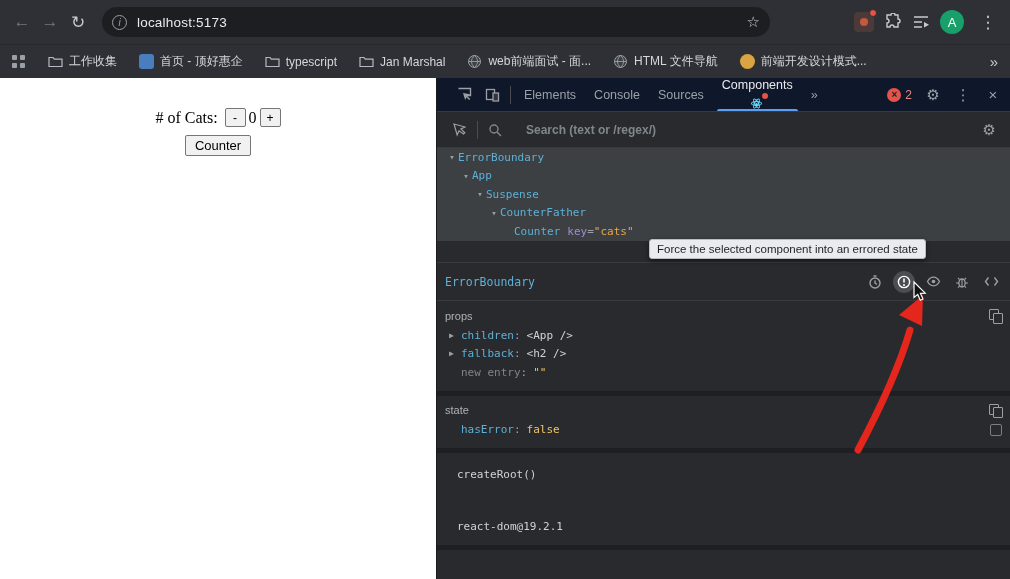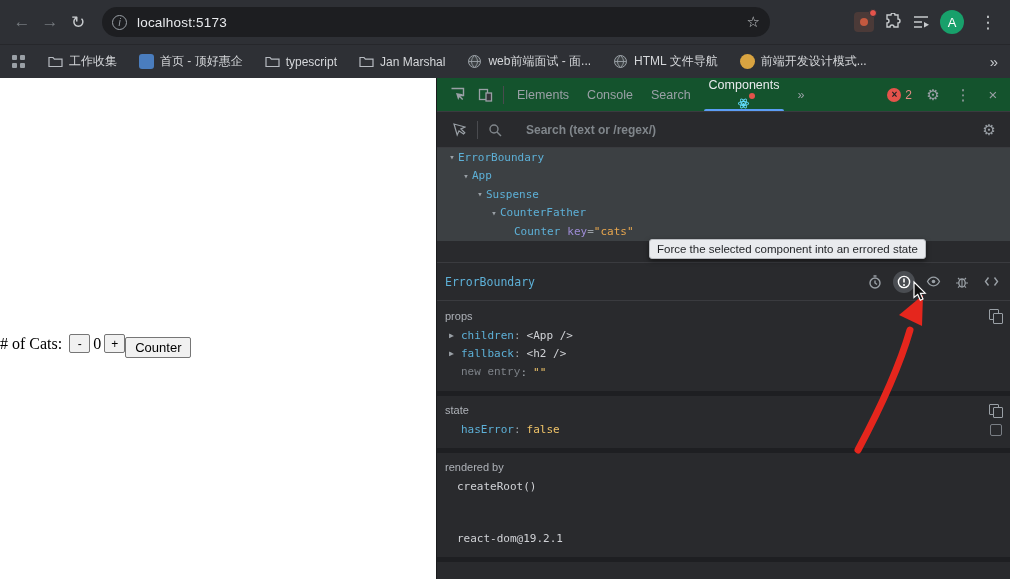--- a/index.html
+++ b/index.html
@@ -37,34 +37,34 @@
   .grid-icon i { background:#9aa0a6; border-radius:1px; }
   .bm { display:flex; align-items:center; gap:6px; color:#d5d7da; font-size:12px; white-space:nowrap;
         cursor:pointer; flex:none; }
   .fav { width:15px; height:15px; border-radius:50%; flex:none; }
   .fav.blue { background:#4a7dbe; border-radius:3px; }
   .fav.gold { background:#d9a441; }
   .bm-overflow { margin-left:auto; color:#c7cacd; font-size:15px; }
 
   
   .page { position:absolute; left:0; top:78px; width:436px; height:501px; background:#ffffff;
-          display:flex; align-items:center; padding-top:30px; }
+          display:flex; flex-direction:column; align-items:center; padding-top:30px; }
   .cats-row { display:flex; align-items:center; gap:3px; font-family:"Liberation Serif", serif;
               font-size:16px; color:#000; }
   .cats-label { margin-right:4px; }
   .mini-btn { font-family:"Liberation Sans", sans-serif; font-size:12px; width:21px; height:19px;
               background:#f1f1f1; border:1px solid #767676; border-radius:2px; cursor:pointer; line-height:1; }
   .switch-btn { margin-top:8px; font-family:"Liberation Sans", sans-serif; font-size:13px;
                 padding:2px 9px; background:#f1f1f1; border:1px solid #767676; border-radius:2px; cursor:pointer; }
 
   
   .devtools { position:absolute; left:436px; top:78px; width:574px; height:501px; background:#292a2d;
               border-left:1px solid #1a1b1d; color:#dfe1e4; }
-  .dt-tabbar { height:34px; background:#14532d; border-bottom:1px solid #3a3b3f; display:flex;
-               align-items:stretch; padding-left:6px; }
+  .dt-tabbar { height:34px; background:#0f172a; border-bottom:1px solid #3a3b3f; display:flex;
+               align-items:stretch; padding-left:13px; }
   .dt-ico { width:28px; display:flex; align-items:center; justify-content:center; color:#9aa0a6; cursor:pointer; flex:none; }
   .vsep { width:1px; height:18px; background:#4a4b4f; align-self:center; margin:0 4px; flex:none; }
   .tab { display:flex; align-items:center; padding:0 9px; color:#9aa0a6; font-size:12.5px;
          position:relative; cursor:pointer; flex:none; gap:5px; }
   .tab.active { color:#e8eaed;flex-direction:column; }
   .tab.active::after { content:""; position:absolute; left:4px; right:4px; bottom:0; height:2.5px;
                        background:#5c9df5; border-radius:2px 2px 0 0; }
   .atom { position:relative; width:13px; height:13px; }
   .atom i { position:absolute; left:0; top:4px; width:11px; height:5px; border:1px solid #61dafb;
             border-radius:50%; }
@@ -107,21 +107,21 @@
   .sec-label { color:#aeb2b8; font-size:11px; }
   .copy-icon { margin-left:auto; position:relative; width:13px; height:13px; cursor:pointer; }
   .copy-icon::before { content:""; position:absolute; left:0; top:0; width:8px; height:9px;
                        border:1.2px solid #9aa0a6; border-radius:1px; }
   .copy-icon::after { content:""; position:absolute; left:4px; top:3.5px; width:8px; height:9px;
                       border:1.2px solid #9aa0a6; border-radius:1px; background:#292a2d; }
   .kv-rows { margin-top:4px; font-family:"DejaVu Sans Mono", monospace; font-size:11px; }
   .kv { height:18.5px; display:flex; align-items:center; padding-left:4px; }
   .kv .exp { color:#9aa0a6; font-size:8px; width:12px; flex:none; }
   .kv .k { color:#5db0d7; }
-  .kv .k.dim { color:#7f848a;font-family:Liberation Mono, monospace; }
+  .kv .k.dim { color:#7f848a; }
   .kv .colon { color:#9aa0a6; margin-right:6px; }
   .kv .v { color:#d0d2d6; }
   .kv .v.yellow { color:#efc368; }
   .kv .v.plain { color:#d0d2d6; }
   .checkbox { margin-left:auto; width:12px; height:12px; border:1.5px solid #7a7f85; border-radius:2px; cursor:pointer; }
   .plainrow { color:#d0d2d6; }
   .srcblue { color:#5db0d7; }
 
   
   .tooltip { position:absolute; left:649px; top:239px; background:#e9ebee; color:#1f2124;
@@ -238,21 +238,21 @@
           </svg>
       </span>
       <span class="vsep"></span>
       <span class="tab">
           <span>Elements</span>
         </span>
       <span class="tab">
           <span>Console</span>
         </span>
       <span class="tab">
-          <span>Search</span>
+          <span>Sources</span>
         </span>
       <span class="tab active">
         <span>Components</span>
         <span class="atom">
             <i></i>
             <i class="r1"></i>
             <i class="r2"></i>
             <span class="dot"></span>
             <span class="nbadge"></span>
           </span>
@@ -374,23 +374,20 @@
           <div class="kv" style="padding-left:16px;">
             <span class="k">hasError</span>
               <span class="colon">:</span>
               <span class="v yellow">false</span>
             <span class="checkbox"></span>
           </div>
         </div>
       </div>
 
       <div class="section">
-        <div class="sec-head">
-          <span class="sec-label">rendered by</span>
-        </div>
         <div class="kv-rows">
           <div class="kv" style="padding-left:12px;">
             <span class="plainrow">createRoot()</span>
           </div>
           <div class="kv" style="padding-left:12px;margin-top:34px;">
             <span class="plainrow">react-dom@19.2.1</span>
           </div>
         </div>
       </div>
 

